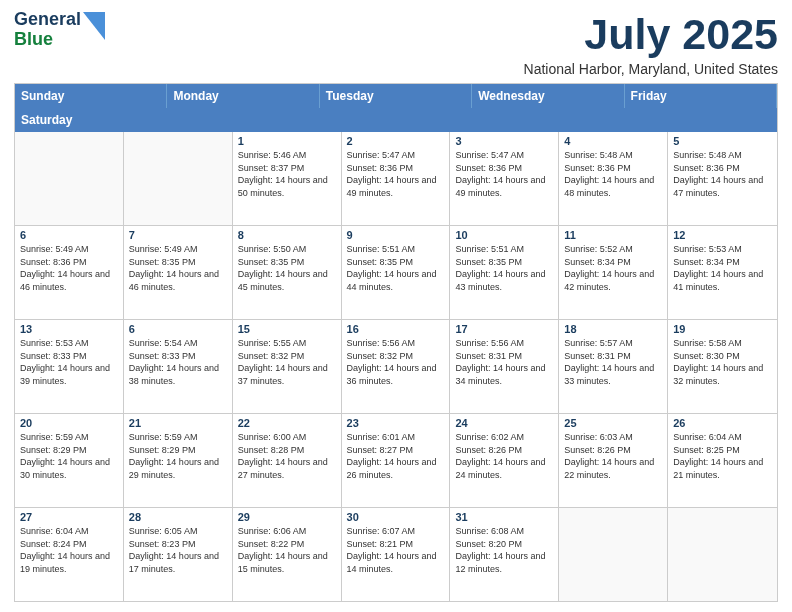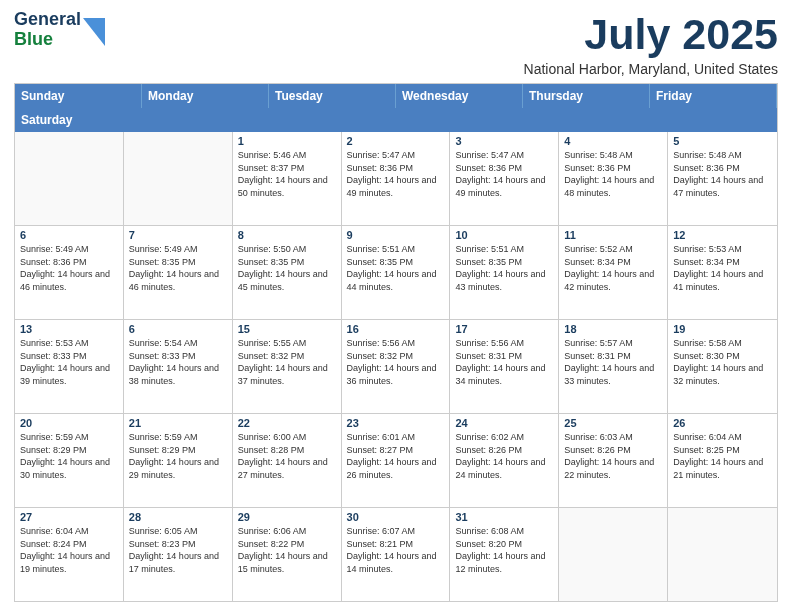--- a/index.html
+++ b/index.html
@@ -43,21 +43,21 @@
       margin-top: 2px;
     }
     .calendar {
       flex: 1;
       display: flex;
       flex-direction: column;
       border: 1px solid #ccc;
     }
     .cal-header {
       display: grid;
-      grid-template-columns: repeat(6, 1fr);
+      grid-template-columns: repeat(5, 1fr);
       background: #4a7fc1;
     }
     .cal-header-cell {
       color: #fff;
       font-weight: bold;
       font-size: 12px;
       padding: 5px 6px;
       border-right: 1px solid #6a9fd1;
       text-align: left;
     }
@@ -97,21 +97,21 @@
       line-height: 1.4;
       color: #333;
     }
   </style>
 </head>
 <body>
 
 <div class="page">
   <div class="header">
     <div class="logo">
-      <div style="display:flex; align-items:flex-end;">
+      <div style="display:flex; align-items:flex-start;">
         <div style="line-height:1.1;">
           <div style="font-size:18px; font-weight:bold; color:#1a3c5e;">General</div>
           <div style="font-size:18px; font-weight:bold; color:#15803d;">Blue</div>
         </div>
         <div style="margin-left:2px; margin-top:2px;">
           <svg width="22" height="28" viewBox="0 0 22 28">
             <polygon points="0,0 22,0 22,28" fill="#4a90d9"></polygon>
           </svg>
         </div>
       </div>
@@ -121,21 +121,20 @@
       <div class="subtitle">National Harbor, Maryland, United States</div>
     </div>
   </div>
 
   <div class="calendar">
     <div class="cal-header">
     <div class="cal-header-cell">Sunday</div>
         <div class="cal-header-cell">Monday</div>
         <div class="cal-header-cell">Tuesday</div>
         <div class="cal-header-cell">Wednesday</div>
-        <div class="cal-header-cell">Thursday</div>
         <div class="cal-header-cell">Friday</div>
         <div class="cal-header-cell">Saturday</div>
       </div>
     <div class="cal-body">
     <div class="cal-row">
           <div class="cal-cell empty"></div>
           <div class="cal-cell empty"></div>
           <div class="cal-cell">
             <span class="day-num">1</span>
             <div class="cell-text" style="white-space: pre-line;">Sunrise: 5:46 AM

